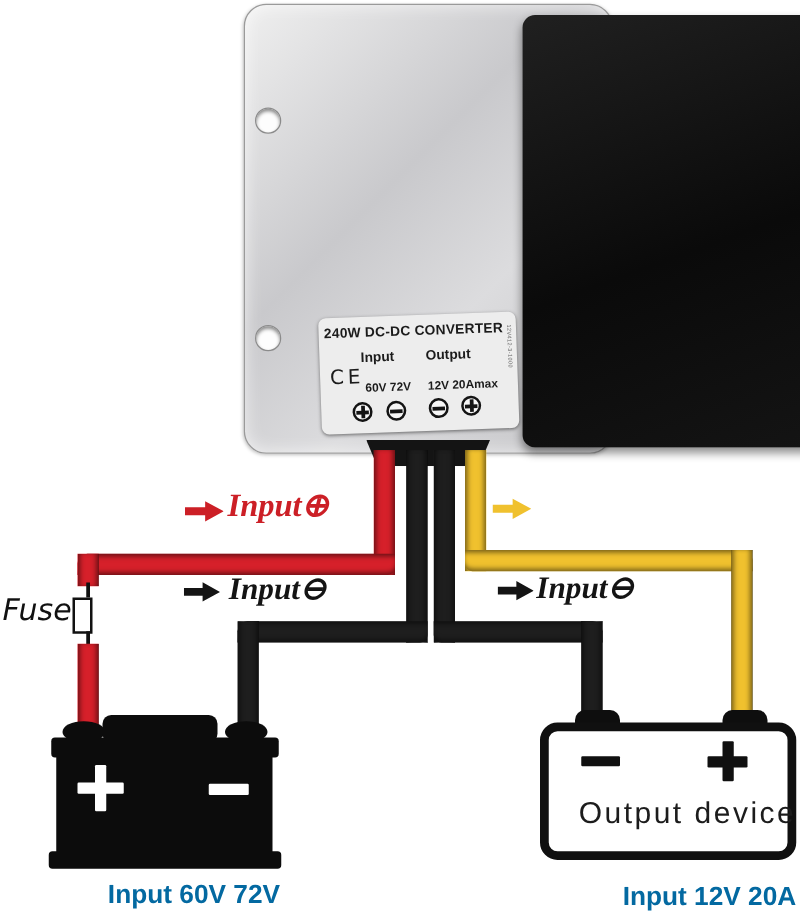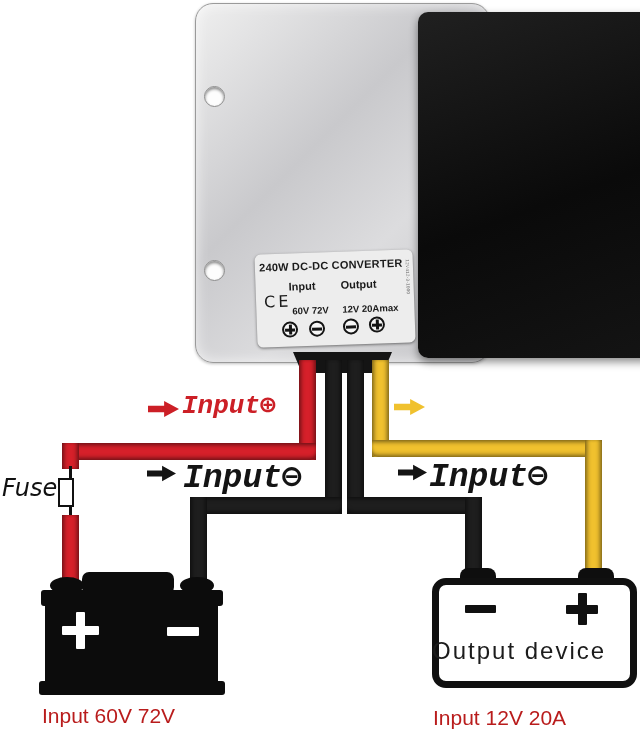--- a/index.html
+++ b/index.html
@@ -56,24 +56,24 @@
   .wire.yellow{background:var(--wire-yellow,#f0c12e)}
   .wire.black{background:var(--wire-black,#1e1e1e)}
   .fuse-line{position:absolute;background:#111}
   .fuse-box{position:absolute;left:58px;top:478px;width:16px;height:29px;box-sizing:border-box;
     background:#fff;border:2.5px solid #111}
   
   .arrow{position:absolute;clip-path:polygon(0 32%,52% 32%,52% 5%,100% 50%,52% 95%,52% 68%,0 68%)}
   .arrow.red{background:var(--text-red,#cc1f26)}
   .arrow.black{background:#141414}
   .arrow.yellow{background:var(--wire-yellow,#f0c12e);filter:drop-shadow(0 0 1px #a87f10)}
-  .ann{position:absolute;font-family:Liberation Mono, monospace;font-style:italic;
+  .ann{position:absolute;font-family:Liberation Serif, serif;font-style:italic;
     font-weight:bold;white-space:nowrap}
   .ann.red{color:var(--text-red,#cc1f26);font-size:26px}
-  .ann.blk{color:#141414;font-size:33px}
+  .ann.blk{color:#141414;font-size:25px}
   .ann.yel{color:var(--wire-yellow,#eebe2a);font-size:26px;
     text-shadow:0 0 1px #b8860b,0 1px 0 #c79a14,1px 0 0 #c79a14,-1px 0 0 #c79a14,0 -1px 0 #c79a14}
   .fuse-label{position:absolute;left:2px;top:474px;font-family:"DejaVu Sans",sans-serif;
     font-style:italic;font-size:24px;color:#111}
   
   .blob{position:absolute;background:#0c0c0c;border-radius:50%}
   .bat-cap{position:absolute;left:82px;top:572px;width:92px;height:22px;background:#0c0c0c;border-radius:7px}
   .bat-lid{position:absolute;left:41px;top:590px;width:182px;height:16px;background:#0c0c0c;border-radius:3px}
   .bat-body{position:absolute;left:45px;top:604px;width:173px;height:79px;background:#0c0c0c}
   .bat-base{position:absolute;left:39px;top:681px;width:186px;height:14px;background:#0c0c0c;border-radius:3px}
@@ -86,24 +86,24 @@
   .plus-shape::after{top:0;bottom:0;left:calc(50% - var(--t)/2);width:var(--t)}
   .minus-shape::before{left:0;right:0;top:calc(50% - var(--t)/2);height:var(--t)}
   .bat-plus{left:62px;top:612px;width:37px;height:37px;color:#fff;--t:9px}
   .bat-minus{left:167px;top:623px;width:32px;height:17px;color:#fff;--t:9px}
   
   .dev-post{position:absolute;background:#0e0e0e;border-radius:8px 8px 4px 4px}
   .dev-body{position:absolute;left:432px;top:578px;width:205px;height:110px;box-sizing:border-box;
     background:#fff;border:7px solid #101010;border-radius:14px}
   .dev-minus{left:465px;top:600px;width:31px;height:17px;color:#101010;--t:8px}
   .dev-plus{left:566px;top:593px;width:32px;height:32px;color:#101010;--t:9px}
-  .dev-name{position:absolute;left:432px;top:637px;width:205px;text-align:left;
+  .dev-name{position:absolute;left:432px;top:637px;width:205px;text-align:right;
     font-size:24px;letter-spacing:2px;color:#1c1c1c;white-space:nowrap}
   
-  .caption{position:absolute;font-weight:400;font-size:21px;color:#b91c1c;text-align:left;white-space:nowrap}
+  .caption{position:absolute;font-weight:700;font-size:21px;color:#0369a1;text-align:right;white-space:nowrap}
   .caption.in{left:42px;top:704px;width:182px}
   .caption.out{left:433px;top:706px;width:204px}
 </style>
 </head>
 <body>
 
 <div class="stage">
 
   <div class="plate">
     <div class="hole tl"></div>

